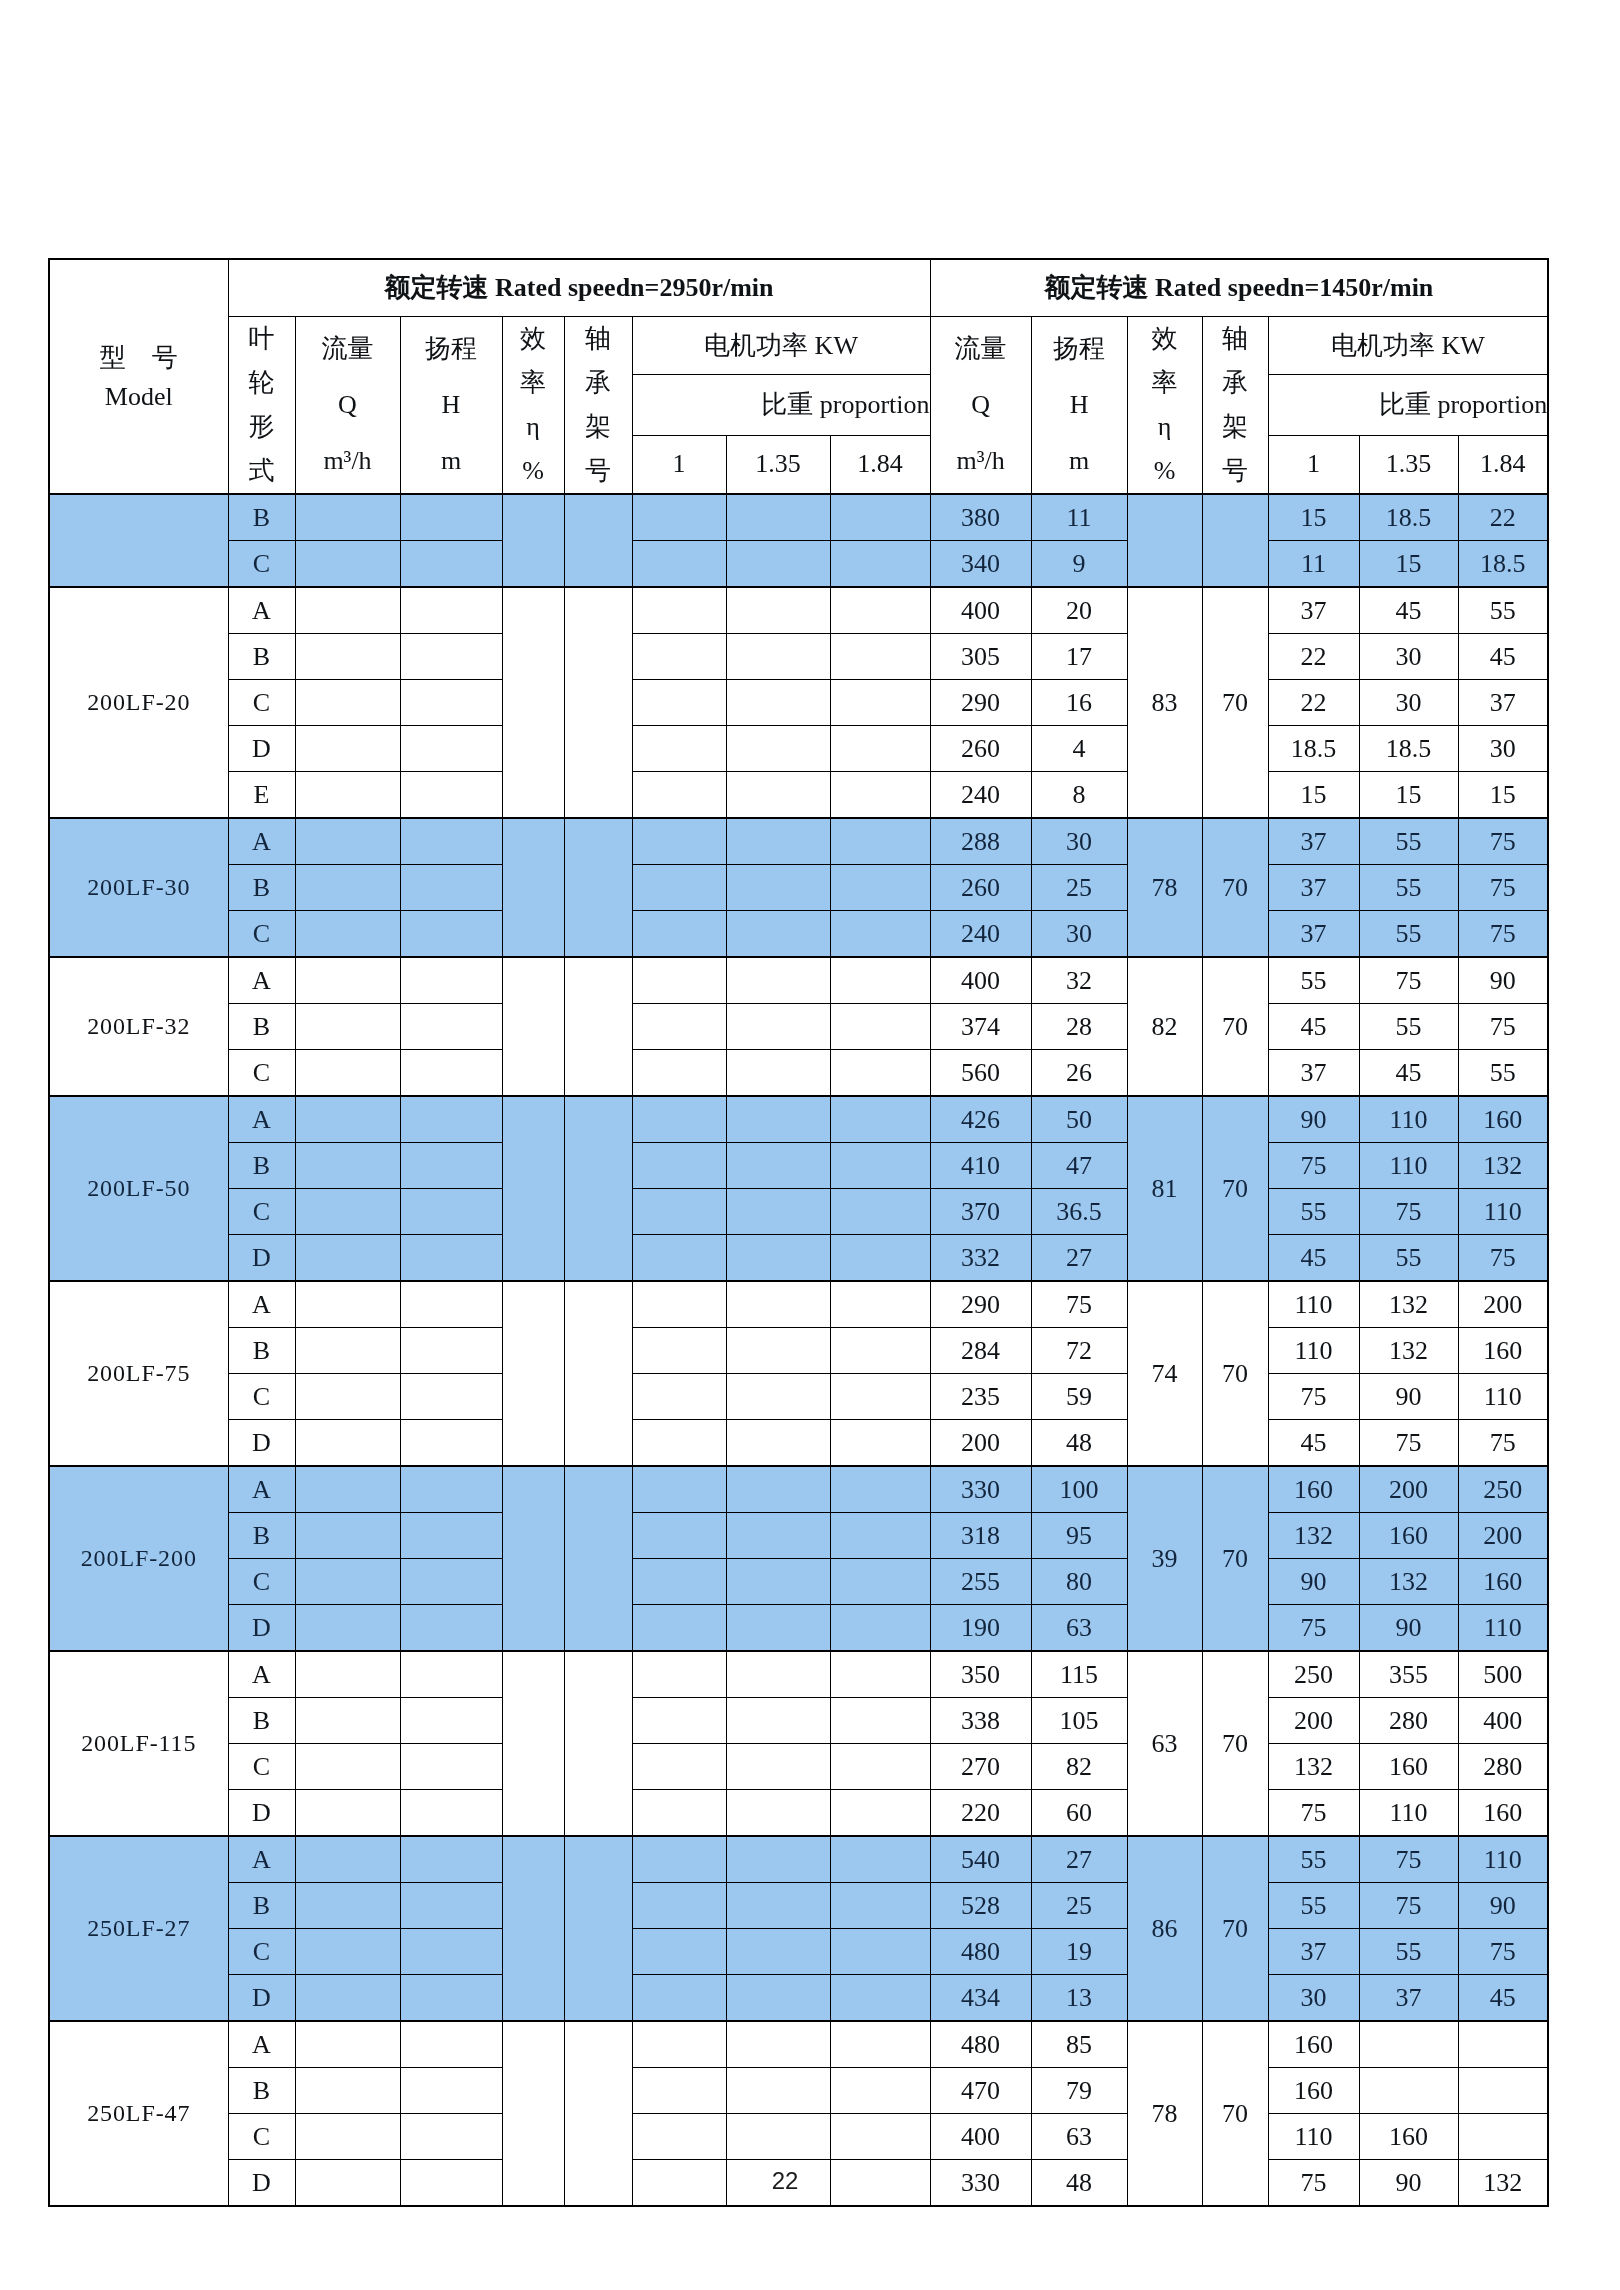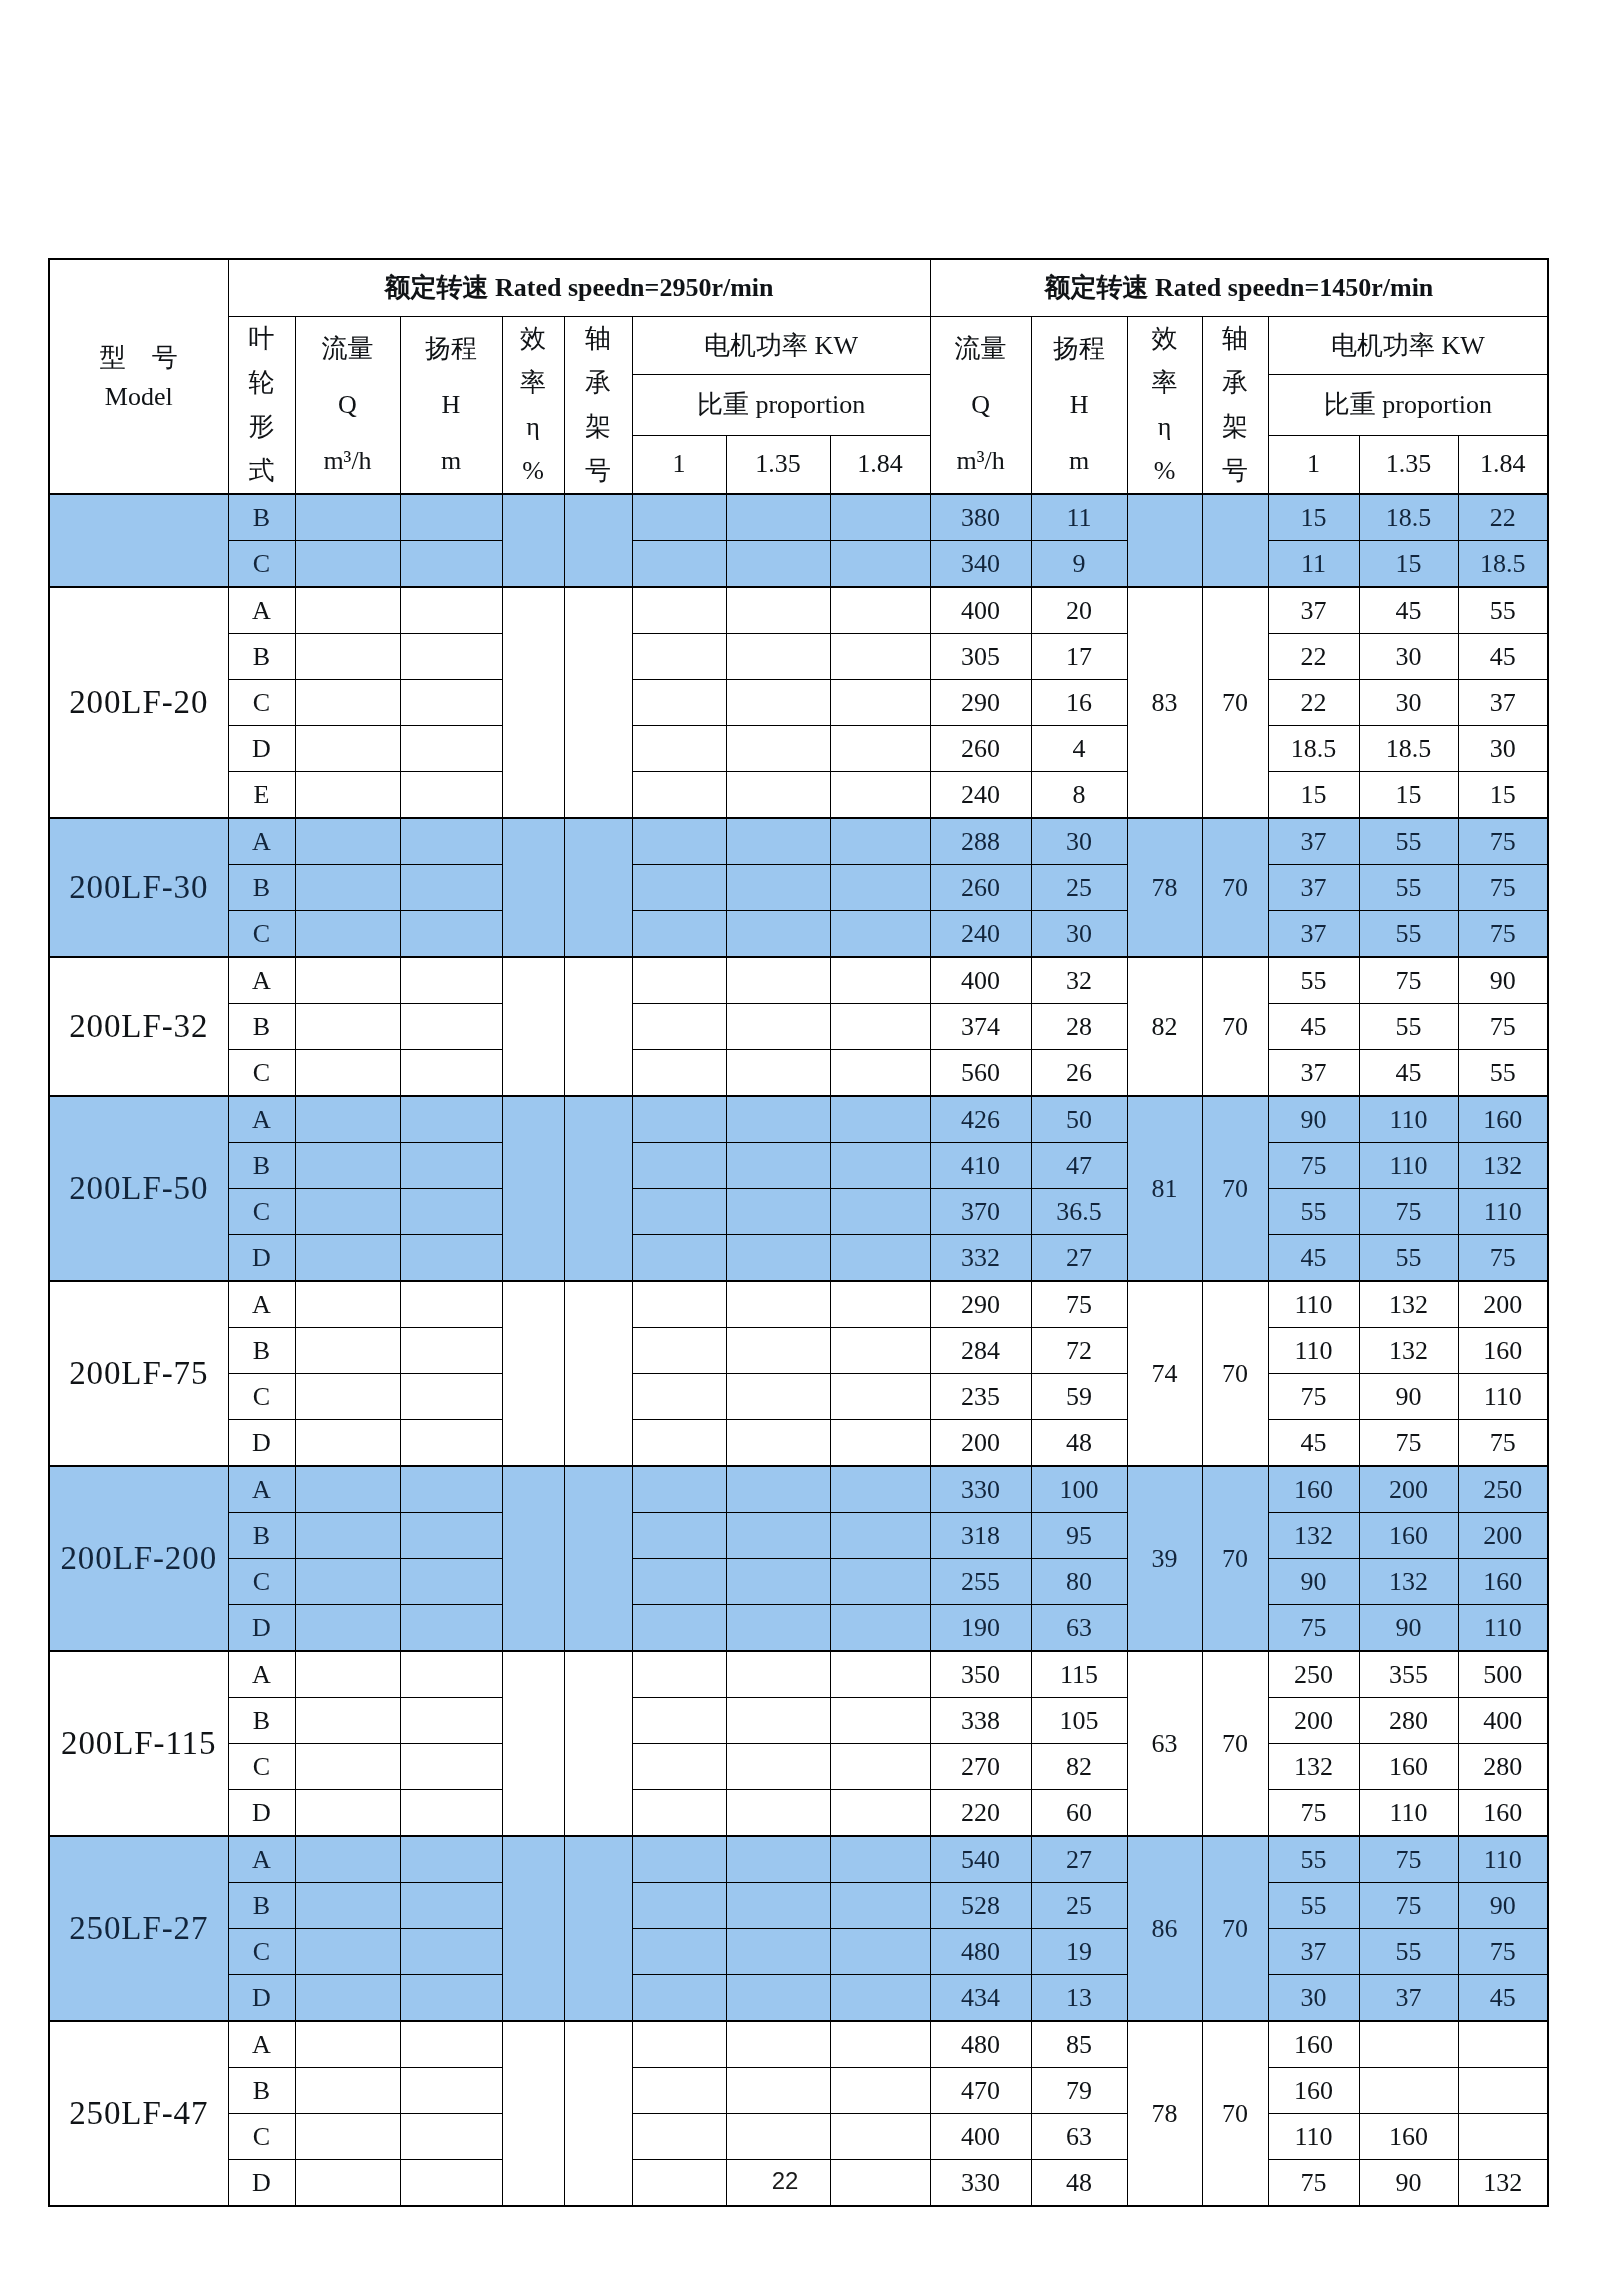--- a/index.html
+++ b/index.html
@@ -21,25 +21,25 @@
     background:#ffffff;
   }
   
   thead td{font-size:26px;}
   td.speed{height:56px;font-weight:bold;font-size:28px;border-bottom:1.4px solid #000;}
   td.model-head{font-size:28px;}
   td.model-head .ln{display:block;line-height:39px;font-family:Liberation Serif, serif;}
   .h3 .ln{display:block;line-height:56px;}
   .h4 .ln{display:block;line-height:44px;}
   tr.hdr-kw td{height:57px;}
-  tr.hdr-prop td{height:59px;}
+  tr.hdr-prop td{height:59px;text-align:right;}
   tr.hdr-nums td{height:57px;border-bottom:2.5px solid #000;}
   
   tbody td{height:45px;}
-  tbody td.model{font-size:33px;letter-spacing:0.9px;}
+  tbody td.model{font-size:24px;letter-spacing:0.9px;}
   tr.group-start td{border-top:2.3px solid #000;}
   tr.shaded td{background:#9cc7ef;color:#12253c;}
   .page-num{
     position:absolute;left:758px;top:2167px;width:54px;text-align:center;
     font-family:"Liberation Sans","DejaVu Sans",sans-serif;
     font-size:24px;color:#1a1a1a;
   }
 </style>
 </head>
 <body>

